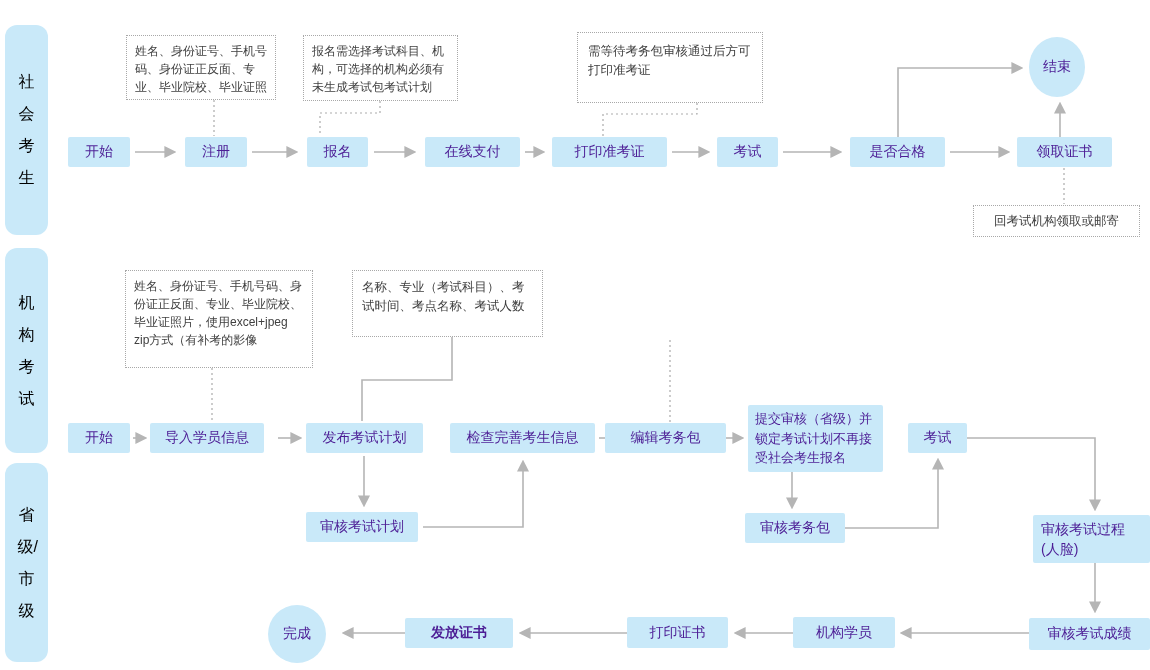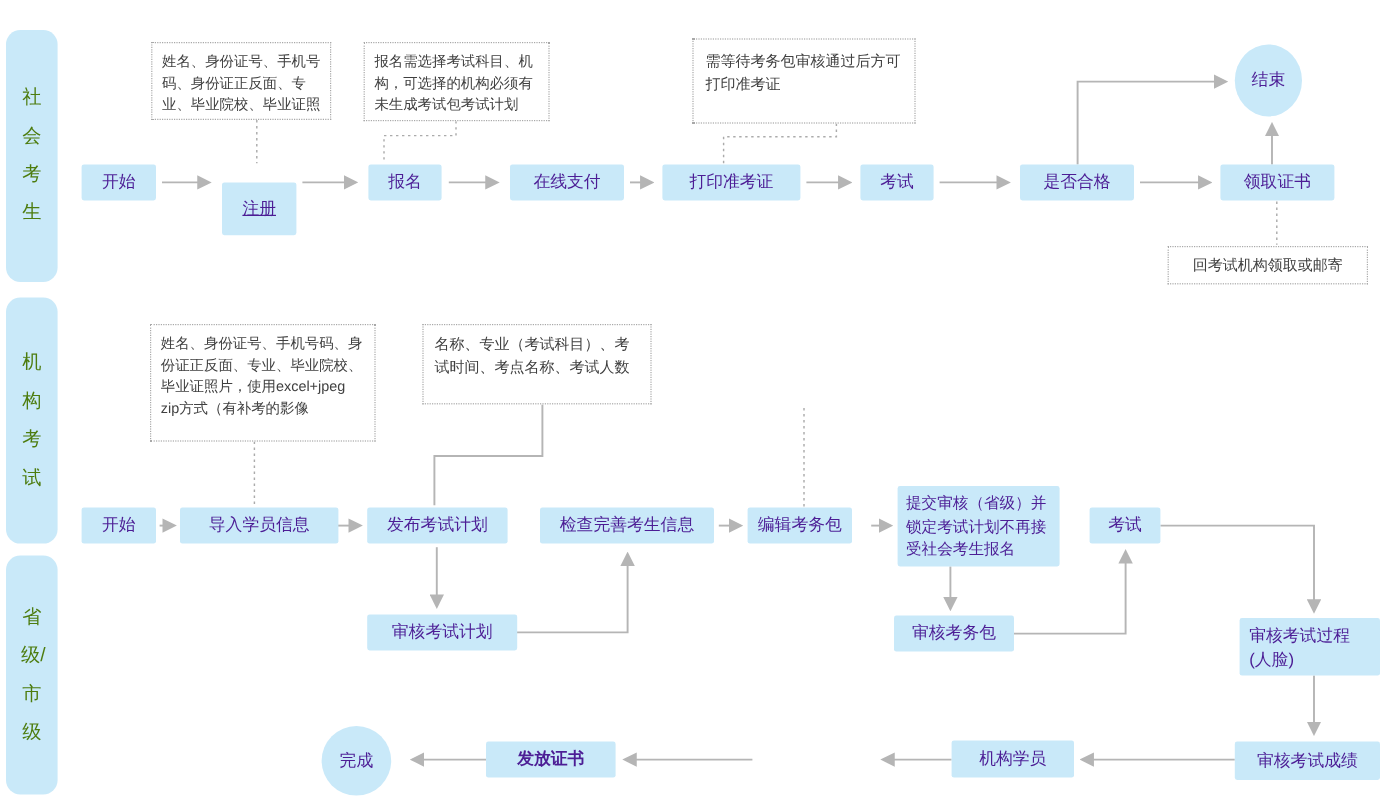--- a/index.html
+++ b/index.html
@@ -7,21 +7,21 @@
     position:relative;width:1150px;height:670px;overflow:hidden;background:#ffffff;
     font-family:"Liberation Sans","DejaVu Sans",sans-serif;color:#3d3d3d;
   }
   #stage *{box-sizing:border-box;}
   svg.wires{position:absolute;left:0;top:0;z-index:0;}
   .lane{
     position:absolute;left:5px;width:43px;background:#c9e9f9;border-radius:12px;
     display:flex;align-items:center;justify-content:center;z-index:1;
   }
   .lane .lane-label{
-    width:18px;word-break:break-all;text-align:center;font-size:16px;line-height:2.0;color:#4d7c0f;
+    width:18px;word-break:break-all;text-align:center;font-size:16px;line-height:2.0;color:#000000;
   }
   .node{
     position:absolute;background:#c9e9f9;display:flex;align-items:center;justify-content:center;
     font-size:14px;color:#4c1d95;border-radius:2px;z-index:2;white-space:pre-line;text-align:center;
   }
   .node.bold{font-weight:bold;}
   .node.block{display:block;text-align:left;}
   .node.circle{border-radius:50%;}
   .note{
     position:absolute;background:#ffffff;border:1px dotted #a8a8a8;color:#404040;
@@ -84,47 +84,48 @@
     <div class="lane-label">社会考生</div>
   </div>
   <div class="lane" style="top:248px;height:205px;">
     <div class="lane-label">机构考试</div>
   </div>
   <div class="lane" style="top:463px;height:199px;">
     <div class="lane-label">省级/市级</div>
   </div>
 
   <div class="node" style="left:68px;top:137px;width:62px;height:30px;">开始</div>
-  <div class="node" style="left:185px;top:152px;width:62px;height:44px;text-decoration:underline;">注册</div>
+  <div class="node" style="left:185px;top:137px;width:62px;height:30px;">注册</div>
   <div class="node" style="left:307px;top:137px;width:61px;height:30px;">报名</div>
   <div class="node" style="left:425px;top:137px;width:95px;height:30px;">在线支付</div>
   <div class="node" style="left:552px;top:137px;width:115px;height:30px;">打印准考证</div>
   <div class="node" style="left:717px;top:137px;width:61px;height:30px;">考试</div>
   <div class="node" style="left:850px;top:137px;width:95px;height:30px;">是否合格</div>
   <div class="node" style="left:1017px;top:137px;width:95px;height:30px;">领取证书</div>
   <div class="node circle" style="left:1029px;top:37px;width:56px;height:60px;">结束</div>
 
   <div class="note" style="left:126px;top:35px;width:150px;height:65px;">姓名、身份证号、手机号码、身份证正反面、专业、毕业院校、毕业证照片</div>
   <div class="note" style="left:303px;top:35px;width:155px;height:66px;">报名需选择考试科目、机构，可选择的机构必须有未生成考试包考试计划</div>
   <div class="note" style="left:577px;top:32px;width:186px;height:71px;padding:9px 10px;font-size:12.5px;">需等待考务包审核通过后方可打印准考证</div>
   <div class="note center" style="left:973px;top:205px;width:167px;height:32px;">回考试机构领取或邮寄</div>
 
   <div class="node" style="left:68px;top:423px;width:62px;height:30px;">开始</div>
-  <div class="node" style="left:150px;top:423px;width:132px;height:30px;">导入学员信息</div>
+  <div class="node" style="left:150px;top:423px;width:114px;height:30px;">导入学员信息</div>
   <div class="node" style="left:306px;top:423px;width:117px;height:30px;">发布考试计划</div>
   <div class="node" style="left:450px;top:423px;width:145px;height:30px;">检查完善考生信息</div>
-  <div class="node" style="left:623px;top:423px;width:87px;height:30px;">编辑考务包</div>
+  <div class="node" style="left:605px;top:423px;width:121px;height:30px;">编辑考务包</div>
   <div class="node block" style="left:748px;top:405px;width:135px;height:67px;padding:4px 7px;font-size:13px;line-height:1.5;">提交审核（省级）并锁定考试计划不再接受社会考生报名</div>
   <div class="node" style="left:908px;top:423px;width:59px;height:30px;">考试</div>
 
   <div class="note" style="left:125px;top:270px;width:188px;height:98px;">姓名、身份证号、手机号码、身份证正反面、专业、毕业院校、毕业证照片，使用excel+jpeg zip方式（有补考的影像</div>
   <div class="note" style="left:352px;top:270px;width:191px;height:67px;padding:7px 9px;font-size:12.5px;">名称、专业（考试科目）、考试时间、考点名称、考试人数</div>
 
-  <div class="node" style="left:306px;top:512px;width:125px;height:30px;">审核考试计划</div>
+  <div class="node" style="left:306px;top:512px;width:112px;height:30px;">审核考试计划</div>
   <div class="node" style="left:745px;top:513px;width:100px;height:30px;">审核考务包</div>
   <div class="node block" style="left:1033px;top:515px;width:117px;height:48px;padding:4px 8px;line-height:1.45;">审核考试过程
 (人脸)</div>
   <div class="node" style="left:1029px;top:618px;width:121px;height:32px;">审核考试成绩</div>
   <div class="node" style="left:793px;top:617px;width:102px;height:31px;">机构学员</div>
+  <div class="node" style="left:627px;top:617px;width:101px;height:31px;">打印证书</div>
   <div class="node bold" style="left:405px;top:618px;width:108px;height:30px;">发放证书</div>
   <div class="node circle" style="left:268px;top:605px;width:58px;height:58px;">完成</div>
 
 </div>
 
 </body></html>

